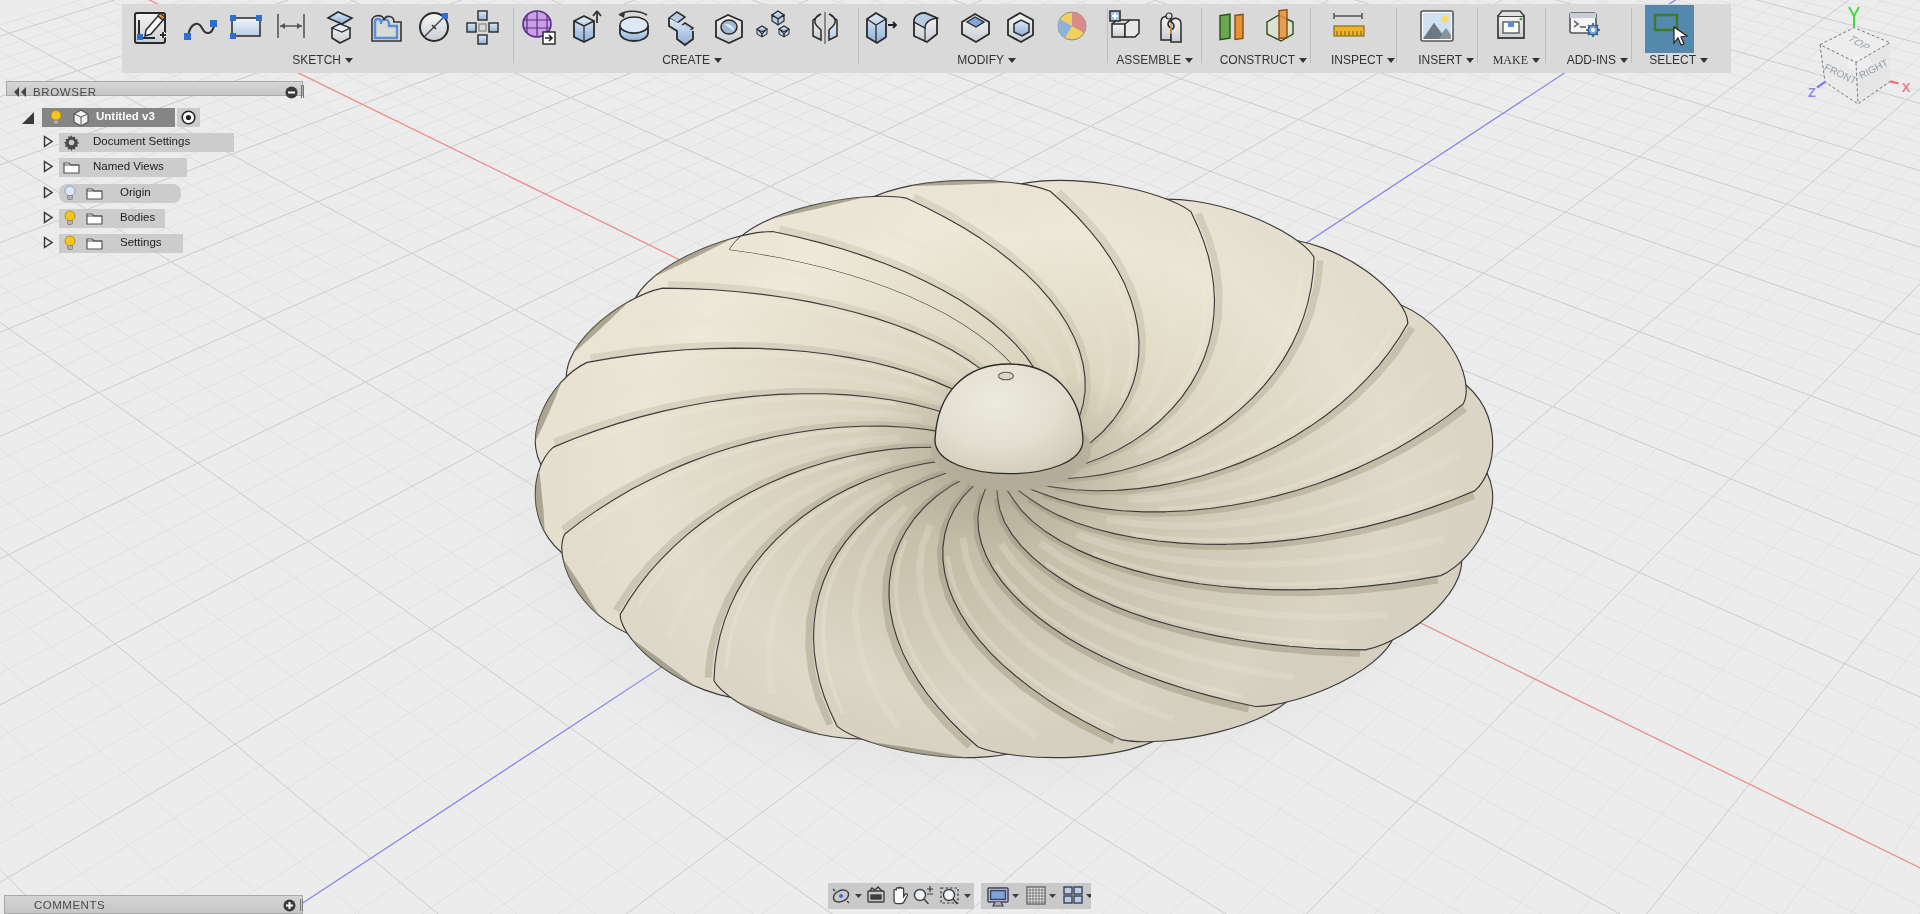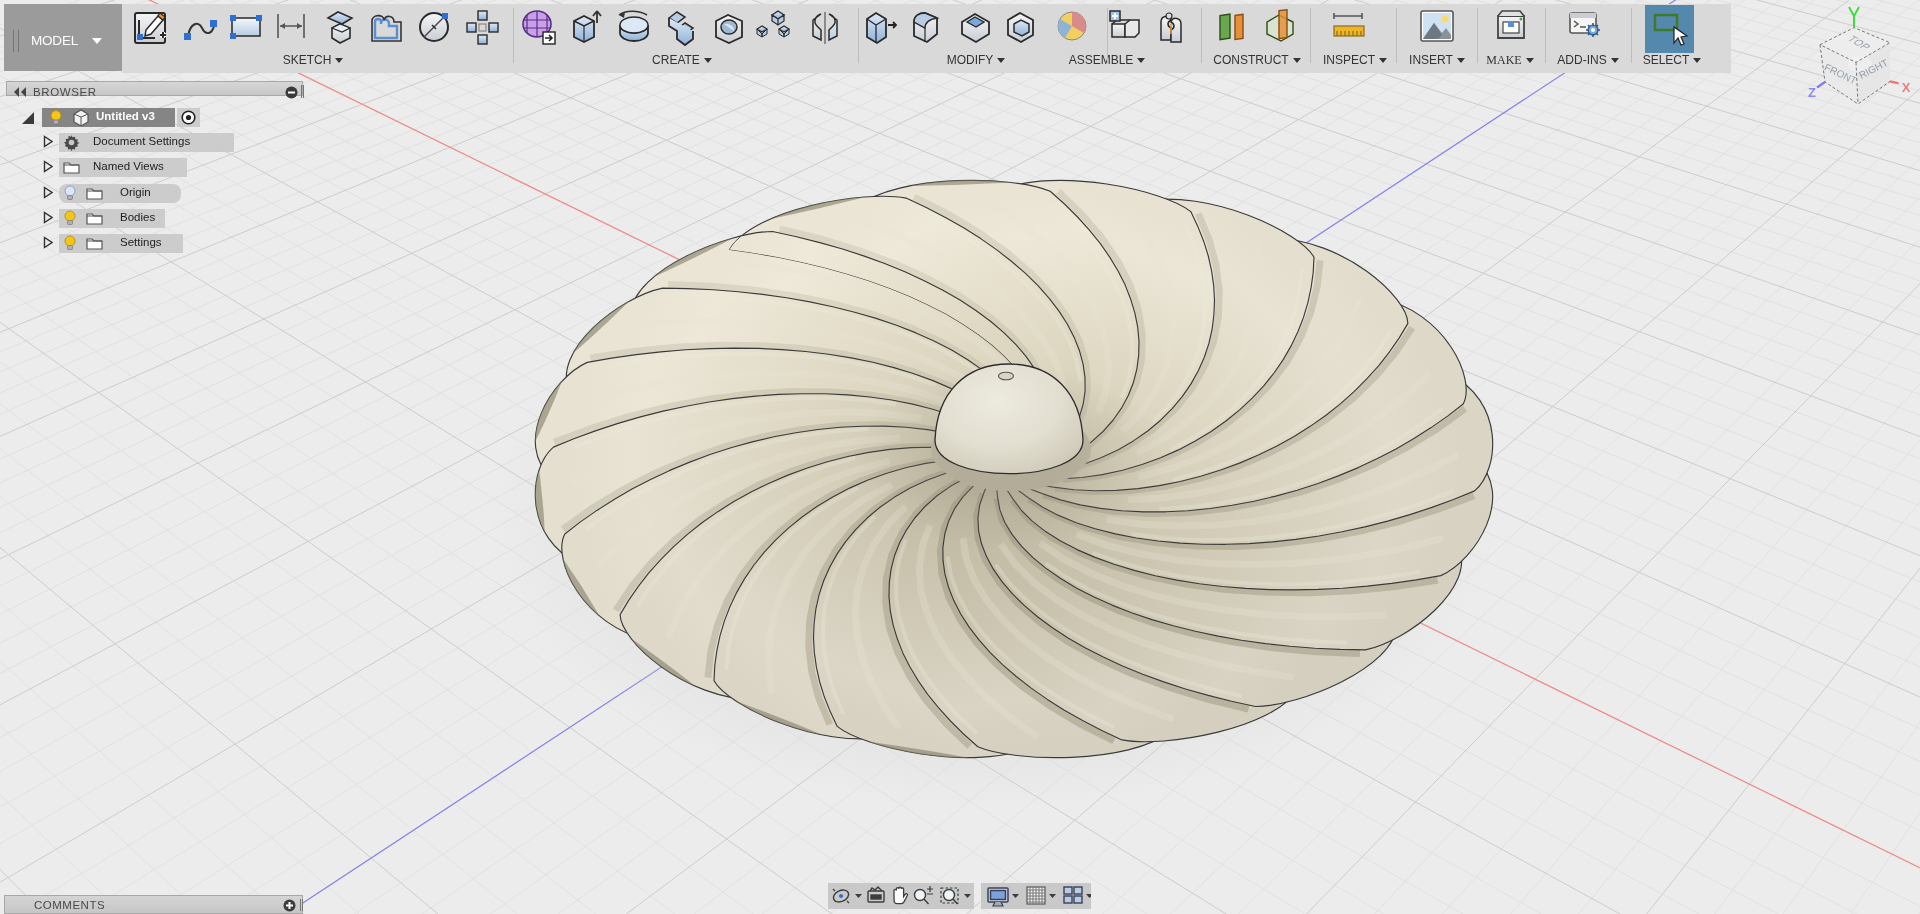--- a/index.html
+++ b/index.html
@@ -7,21 +7,21 @@
 #stage { position:relative; width:1920px; height:914px; }
 #vp { position:absolute; left:0; top:0; }
 .abs { position:absolute; }
 
 
 #toolbar { position:absolute; left:122px; top:4px; width:1609px; height:69px; background:#d9d9d9; }
 #modeltab { position:absolute; left:4px; top:4px; width:118px; height:67px; background:#9b9b9b; color:#fff; }
 #modeltab .t { position:absolute; left:27px; top:29px; font-size:13.5px; letter-spacing:-0.2px; color:#fdfdfd; }
 #modeltab .car { position:absolute; left:88px; top:34px; width:0; height:0; border-left:5px solid transparent; border-right:5px solid transparent; border-top:6px solid #fff; }
 #modeltab .grip { position:absolute; left:9px; top:26px; width:6px; height:22px; border-left:1px solid #777; border-right:1px solid #777; }
-.glabel { position:absolute; top:53px; font-size:12px; color:#333; text-align:center; white-space:nowrap; }
+.glabel { position:absolute; top:53px; font-size:12px; color:#333; text-align:right; white-space:nowrap; }
 .glabel .c { display:inline-block; width:0; height:0; border-left:4px solid transparent; border-right:4px solid transparent; border-top:5px solid #333; margin-left:4px; vertical-align:1px; }
 .gsep { position:absolute; top:8px; width:1px; height:55px; background:#bdbdbd; }
 
 
 #bheader { position:absolute; left:6px; top:81px; width:297px; height:15px; background:linear-gradient(#d6d6d6,#c7c7c7); border:1px solid #a8a8a8; }
 #bheader .t { position:absolute; left:26px; top:4px; font-size:11.5px; color:#4a4a4a; letter-spacing:0.6px; }
 .treebar { position:absolute; height:19px; background:rgba(201,201,201,0.93); font-size:11.5px; color:#1d1d1d; }
 .treebar .txt { position:absolute; top:2px; }
 #row1 { background:#858585; color:#fff; font-weight:bold; }
 
@@ -395,25 +395,20 @@
   <text x="0" y="0" font-size="10" fill="#9aa2ad" text-anchor="middle" transform="translate(76,45) rotate(31) skewX(-26)" letter-spacing="0.5">TOP</text>
   <text x="0" y="0" font-size="10" fill="#939daa" text-anchor="middle" transform="translate(59,77) rotate(26)">FRONT</text>
   <text x="0" y="0" font-size="10" fill="#939daa" text-anchor="middle" transform="translate(95,72) rotate(-27)">RIGHT</text>
   <path d="M45 82L37 87.5" stroke="#7d7def" stroke-width="2.2" fill="none"></path>
   <text x="32" y="97" font-size="13" font-weight="bold" fill="#7d7def" fill-opacity="0.9" text-anchor="middle">Z</text>
   <path d="M110 81.4L118.5 83.3" stroke="#ee7272" stroke-width="2.2" fill="none"></path>
   <text x="126" y="92" font-size="13" font-weight="bold" fill="#ee7272" fill-opacity="0.9" text-anchor="middle">X</text>
 </svg>
 
 <div id="toolbar"></div>
-<div id="modeltab">
-      <span class="grip"></span>
-      <span class="t">MODEL</span>
-      <span class="car"></span>
-    </div>
 <svg class="abs" style="left:128px;top:8px;" width="1540" height="42" viewBox="0 0 1540 42">
 <defs>
 <linearGradient id="bl" x1="0" y1="0" x2="0" y2="1">
           <stop offset="0" stop-color="#dfe9f5"></stop>
           <stop offset="1" stop-color="#8fb2d9"></stop>
         </linearGradient>
 <linearGradient id="bl2" x1="0" y1="0" x2="0" y2="1">
           <stop offset="0" stop-color="#f2f6fb"></stop>
           <stop offset="1" stop-color="#b8cce4"></stop>
         </linearGradient>
@@ -618,21 +613,21 @@
 </svg>
 
 <div class="abs" style="left:1645px;top:5px;width:49px;height:48px;background:#5588ad;"></div>
 <svg class="abs" style="left:1645px;top:5px;" width="49" height="48" viewBox="0 0 49 48">
   <rect x="10" y="10" width="22" height="15" fill="none" stroke="#3f7a27" stroke-width="2.5"></rect>
   <path d="M29 22l0 16 4-5 3 7 3-1-3-7 6-1z" fill="#fff" stroke="#222" stroke-width="1.2"></path>
 </svg>
 <div class="glabel" style="left:273px;width:80px;">SKETCH<span class="c"></span></div>
 <div class="glabel" style="left:642px;width:80px;">CREATE<span class="c"></span></div>
 <div class="glabel" style="left:936px;width:80px;">MODIFY<span class="c"></span></div>
-<div class="glabel" style="left:1062px;width:90px;">ASSEMBLE<span class="c"></span></div>
+<div class="glabel" style="left:1103px;width:90px;">ASSEMBLE<span class="c"></span></div>
 <div class="glabel" style="left:1207px;width:100px;">CONSTRUCT<span class="c"></span></div>
 <div class="glabel" style="left:1315px;width:80px;">INSPECT<span class="c"></span></div>
 <div class="glabel" style="left:1400px;width:74px;">INSERT<span class="c"></span></div>
 <div class="glabel" style="left:1480px;width:60px;font-family:Liberation Serif, serif;">MAKE<span class="c"></span></div>
 <div class="glabel" style="left:1548px;width:80px;">ADD-INS<span class="c"></span></div>
 <div class="glabel" style="left:1636px;width:72px;">SELECT<span class="c"></span></div>
 <div class="gsep" style="left:513px;"></div>
 <div class="gsep" style="left:858px;"></div>
 <div class="gsep" style="left:1107px;"></div>
 <div class="gsep" style="left:1201px;"></div>

